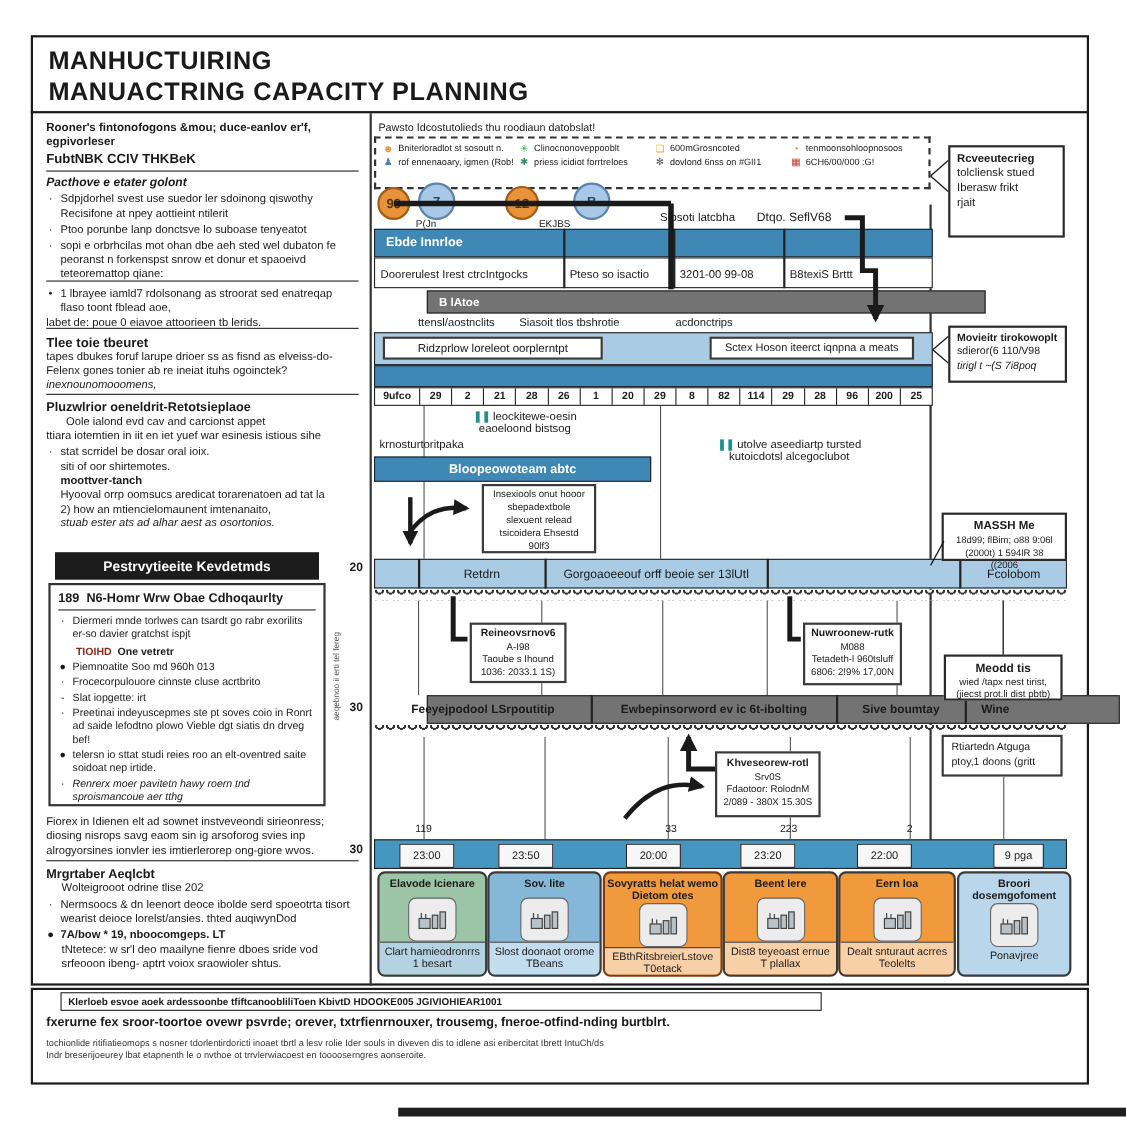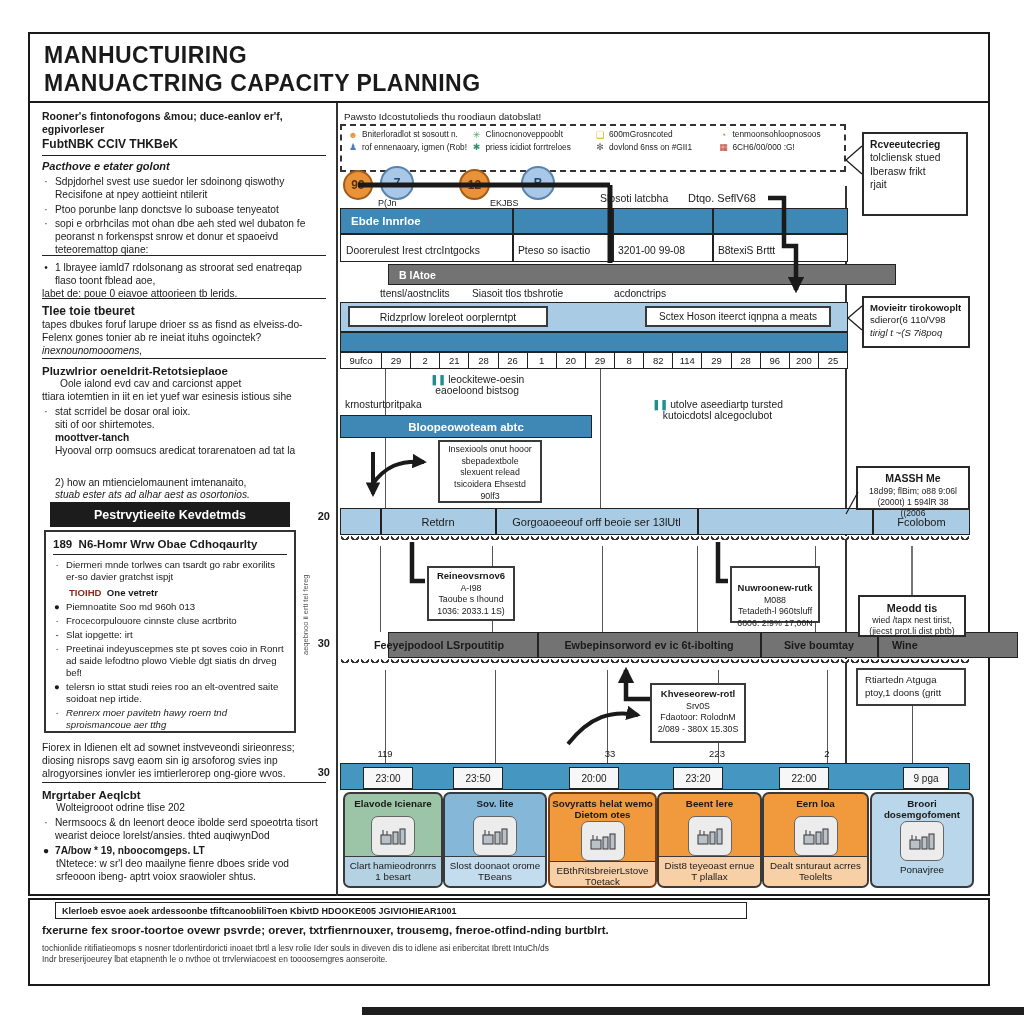--- a/index.html
+++ b/index.html
@@ -17,21 +17,21 @@
   .band{border:1.5px solid #222;}
   .bluebar{background:#3f87b5;color:#fff;font-weight:bold;}
   .orangebar{background:#737373;margin-left:48px;}
   .lblue{background:#a9cbe3;}
   .wbox{background:#fff;border:2px solid #3a3a3a;text-align:center;z-index:6;}
   .callout{background:#fff;border:2px solid #2a2a2a;padding:4px 6px;font-size:9.5px;line-height:1.3;z-index:6;}
   .scallop{height:10px;background-image:radial-gradient(circle at 5px 0px,#fdfdfd 2.6px,#333 2.6px 4.4px,transparent 4.4px);background-size:10px 10px;z-index:3;}
   .circ{border-radius:50%;display:flex;align-items:center;justify-content:center;font-weight:bold;font-size:12px;z-index:5;}
   .c-or{background:#e8923a;border:2px solid #a35b17;color:#5a3008;}
   .c-bl{background:#a9c8e8;border:2px solid #5b84ad;color:#23456b;}
-  .scale{display:flex;border:1.5px solid #222;background:#fff;font-size:9.5px;font-weight:normal;}
+  .scale{display:flex;border:1.5px solid #222;background:#fff;font-size:9.5px;font-weight:bold;}
   .scale span{flex:1;border-right:1px solid #222;display:flex;align-items:center;justify-content:center;}
   .scale span:first-child{flex:0 0 40px;}
   .scale span:last-child{border-right:none;}
   .chip{position:absolute;top:3px;height:20px;background:#f7f7f7;border:1.5px solid #222;font-size:10px;display:flex;align-items:center;justify-content:center;z-index:4;}
   .card{position:absolute;border:2px solid #3a3a3a;border-radius:7px;overflow:hidden;display:flex;flex-direction:column;z-index:4;}
   .card .ct{font-weight:bold;font-size:9.8px;text-align:center;padding:4px 2px 0 2px;line-height:1.15;height:24px;}
   .card .ci{flex:1;display:flex;align-items:center;justify-content:center;}
   .iconbox{width:42px;height:38px;background:#ececec;border:1.5px solid #666;border-radius:7px;display:flex;align-items:center;justify-content:center;}
   .card .cf{font-size:9.8px;text-align:center;line-height:1.2;padding:3px 1px;border-top:1.5px solid #3a3a3a;height:26px;}
   .leg{display:flex;gap:4px;padding:3px 6px;font-size:8.3px;line-height:1.35;}
@@ -97,21 +97,21 @@
     <div style="font-weight:bold;font-size:11.5px;">Pluzwlrior oeneldrit-Retotsieplaoe</div>
     <div style="padding-left:18px;">Oole ialond evd cav and carcionst appet</div>
     <div>ttiara iotemtien in iit en iet yuef war esinesis istious sihe</div>
     <div class="bul">
         <span class="mk">·</span>
         <span>stat scrridel be dosar oral ioix.</span>
       </div>
     <div style="padding-left:13px;">siti of oor shirtemotes.</div>
     <div style="padding-left:13px;font-weight:bold;">moottver-tanch</div>
     <div style="padding-left:13px;">Hyooval orrp oomsucs aredicat torarenatoen ad tat la</div>
-    <div style="padding-left:13px;margin-top:19px;">2) how an mtiencielomaunent imtenanaito,</div>
+    <div style="padding-left:13px;">2) how an mtiencielomaunent imtenanaito,</div>
     <div style="padding-left:13px;font-style:italic;">stuab ester ats ad alhar aest as osortonios.</div>
   </div>
 
   <div class="abs" style="left:50px;top:502px;width:240px;height:25px;background:#1c1c1c;color:#fff;font-weight:bold;font-size:12.5px;display:flex;align-items:center;justify-content:center;">Pestrvytieeite Kevdetmds</div>
   <div class="abs" style="left:44px;top:530px;width:252px;height:203px;border:2px solid #333;padding:5px 7px;font-size:9.6px;line-height:1.25;">
     <div style="font-weight:bold;font-size:11.5px;border-bottom:1.5px solid #222;padding-bottom:3px;">
       <span>189</span>&nbsp;
       <span>N6-Homr Wrw Obae Cdhoqaurlty</span>
     </div>
     <div class="bul" style="margin-top:4px;">
@@ -294,21 +294,21 @@
   <div class="abs grid" style="left:492px;top:546px;height:86px;"></div>
   <div class="abs grid" style="left:602px;top:546px;height:86px;"></div>
   <div class="abs grid" style="left:697px;top:546px;height:86px;"></div>
   <div class="abs grid" style="left:815px;top:546px;height:86px;"></div>
   <div class="abs wbox" style="left:427px;top:566px;width:88px;height:55px;font-size:8.8px;line-height:1.32;padding-top:2px;">
     <div style="font-weight:bold;font-size:9.5px;">Reineovsrnov6</div>
     <div>A-I98</div>
     <div>Taoube s Ihound</div>
     <div>1036: 2033.1 1S)</div>
   </div>
-  <div class="abs wbox" style="left:730px;top:566px;width:90px;height:57px;font-size:8.8px;line-height:1.32;padding-top:14px;">
+  <div class="abs wbox" style="left:730px;top:566px;width:90px;height:57px;font-size:8.8px;line-height:1.32;padding-top:2px;">
     <div style="font-weight:bold;font-size:9.5px;">Nuwroonew-rutk</div>
     <div>M088</div>
     <div>Tetadeth-l 960tsluff</div>
     <div>6806: 2!9% 17,00N</div>
   </div>
 
   <div class="abs band orangebar" style="left:340px;top:632px;width:630px;height:26px;"></div>
   <div class="abs" style="left:537px;top:632px;width:1.5px;height:26px;background:#222;"></div>
   <div class="abs" style="left:760px;top:632px;width:1.5px;height:26px;background:#222;"></div>
   <div class="abs" style="left:877px;top:632px;width:1.5px;height:26px;background:#222;"></div>

